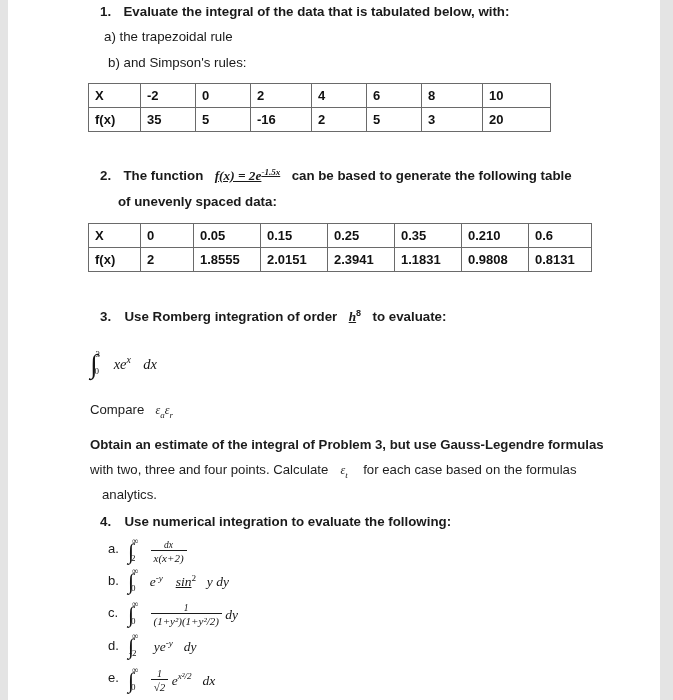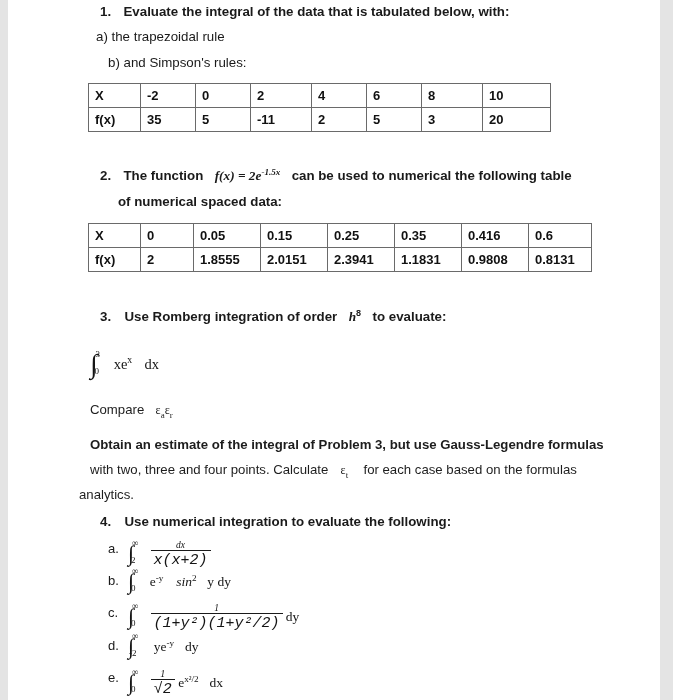--- a/index.html
+++ b/index.html
@@ -51,25 +51,27 @@
   }
   .bold { font-weight: bold; }
   .para {
     position: absolute;
     font-size: 13.2px;
     color: #1d1d1d;
     line-height: 25px;
   }
   .mathit {
     font-family: "Liberation Serif", serif;
+    font-style: italic;
   }
   .mathit-b {
     font-family: "Liberation Serif", serif;
     font-style: italic;
     font-weight: bold;
+    text-decoration: underline;
   }
   sup { font-size: 0.68em; vertical-align: super; line-height: 0; }
   sub { font-size: 0.68em; vertical-align: sub; line-height: 0; }
 
   
   table.data {
     position: absolute;
     border-collapse: collapse;
     font-size: 13px;
     color: #111;
@@ -138,24 +140,23 @@
   }
   .frac .num {
     display: block;
     font-size: 9.5px;
     padding: 0 3px 0px 3px;
     border-bottom: 1px solid #1a1a1a;
     font-style: italic;
   }
   .frac .den {
     display: block;
-    font-size: 15px;
+    font-size: 11px;
     padding: 1px 3px 0 3px;
     font-style: italic;
-    font-family: Liberation Mono, monospace;
   }
   .sqrtfrac .num {
     font-size: 10px;
     padding-bottom: 0;
   }
   .item-letter {
     position: absolute;
     font-family: "Liberation Sans", sans-serif;
     font-size: 13px;
     color: #1a1a1a;
@@ -168,69 +169,69 @@
 <div class="edge-right"></div>
 
 <div class="page">
   <div class="content">
 
     <div class="q-line bold" style="left:92px; top:3px;">
       <span>1.</span>
       <span style="display:inline-block;width:5px"></span>
       <span>Evaluate the integral of the data that is tabulated below, with:</span>
     </div>
-    <div class="q-line" style="left:88px; top:28px;">a)  the trapezoidal rule</div>
+    <div class="q-line" style="left:96px; top:28px;">a)  the trapezoidal rule</div>
     <div class="q-line" style="left:100px; top:54px;">b)  and Simpson's rules:</div>
 
     <table class="data" style="left:80px; top:83px;">
       <tbody>
           <tr>
         <td class="lbl" style="width:39px">X</td>
         <td style="width:42px">-2</td>
         <td style="width:42px">0</td>
         <td style="width:48px">2</td>
         <td style="width:42px">4</td>
         <td style="width:42px">6</td>
         <td style="width:48px">8</td>
         <td style="width:55px">10</td>
       </tr>
       <tr>
         <td class="lbl">f(x)</td>
         <td>35</td>
         <td>5</td>
-        <td>-11</td>
+        <td>-16</td>
         <td>2</td>
         <td>5</td>
         <td>3</td>
         <td>20</td>
       </tr>
     </tbody>
       </table>
 
     <div class="q-line bold" style="left:92px; top:167px;">
       <span>2.</span>
       <span style="display:inline-block;width:5px"></span>
       <span>The function</span>
       <span style="display:inline-block;width:4px"></span>
       <span class="mathit-b">f(x) = 2e</span><sup class="mathit-b">-1.5x</sup>
       <span style="display:inline-block;width:4px"></span>
-      <span>can be used to numerical the following table</span>
-    </div>
-    <div class="q-line bold" style="left:110px; top:193px;">of numerical spaced data:</div>
+      <span>can be based to generate the following table</span>
+    </div>
+    <div class="q-line bold" style="left:110px; top:193px;">of unevenly spaced data:</div>
 
     <table class="data" style="left:80px; top:223px;">
       <tbody>
           <tr>
         <td class="lbl" style="width:39px">X</td>
         <td style="width:40px">0</td>
         <td style="width:54px">0.05</td>
         <td style="width:54px">0.15</td>
         <td style="width:54px">0.25</td>
         <td style="width:54px">0.35</td>
-        <td style="width:54px">0.416</td>
+        <td style="width:54px">0.210</td>
         <td style="width:50px">0.6</td>
       </tr>
       <tr>
         <td class="lbl">f(x)</td>
         <td>2</td>
         <td>1.8555</td>
         <td>2.0151</td>
         <td>2.3941</td>
         <td>1.1831</td>
         <td>0.9808</td>
@@ -264,21 +265,21 @@
     </div>
 
     <div class="para" style="left:82px; top:432px;font-weight:bold;">Obtain an estimate of the integral of Problem 3, but use Gauss-Legendre formulas</div>
     <div class="para" style="left:82px; top:457px;">
       <span>with two, three and four points. Calculate</span>
       <span style="display:inline-block;width:5px"></span>
       <span class="mathit" style="font-size:12px">ε</span><sub class="mathit">t</sub>
       <span style="display:inline-block;width:8px"></span>
       <span>for each case based on the formulas</span>
     </div>
-    <div class="para" style="left:71px; top:482px;">analytics.</div>
+    <div class="para" style="left:94px; top:482px;">analytics.</div>
 
     <div class="q-line bold" style="left:92px; top:513px;">
       <span>4.</span>
       <span style="display:inline-block;width:6px"></span>
       <span>Use numerical integration to evaluate the following:</span>
     </div>
 
     <div class="item-letter" style="left:100px; top:541px;">a.</div>
     <div class="expr" style="left:120px; top:541px; font-size:13px;">
       <span class="intsym-sm">∫</span><span class="lim"><span class="up">∞</span><span class="lo">2</span></span>

